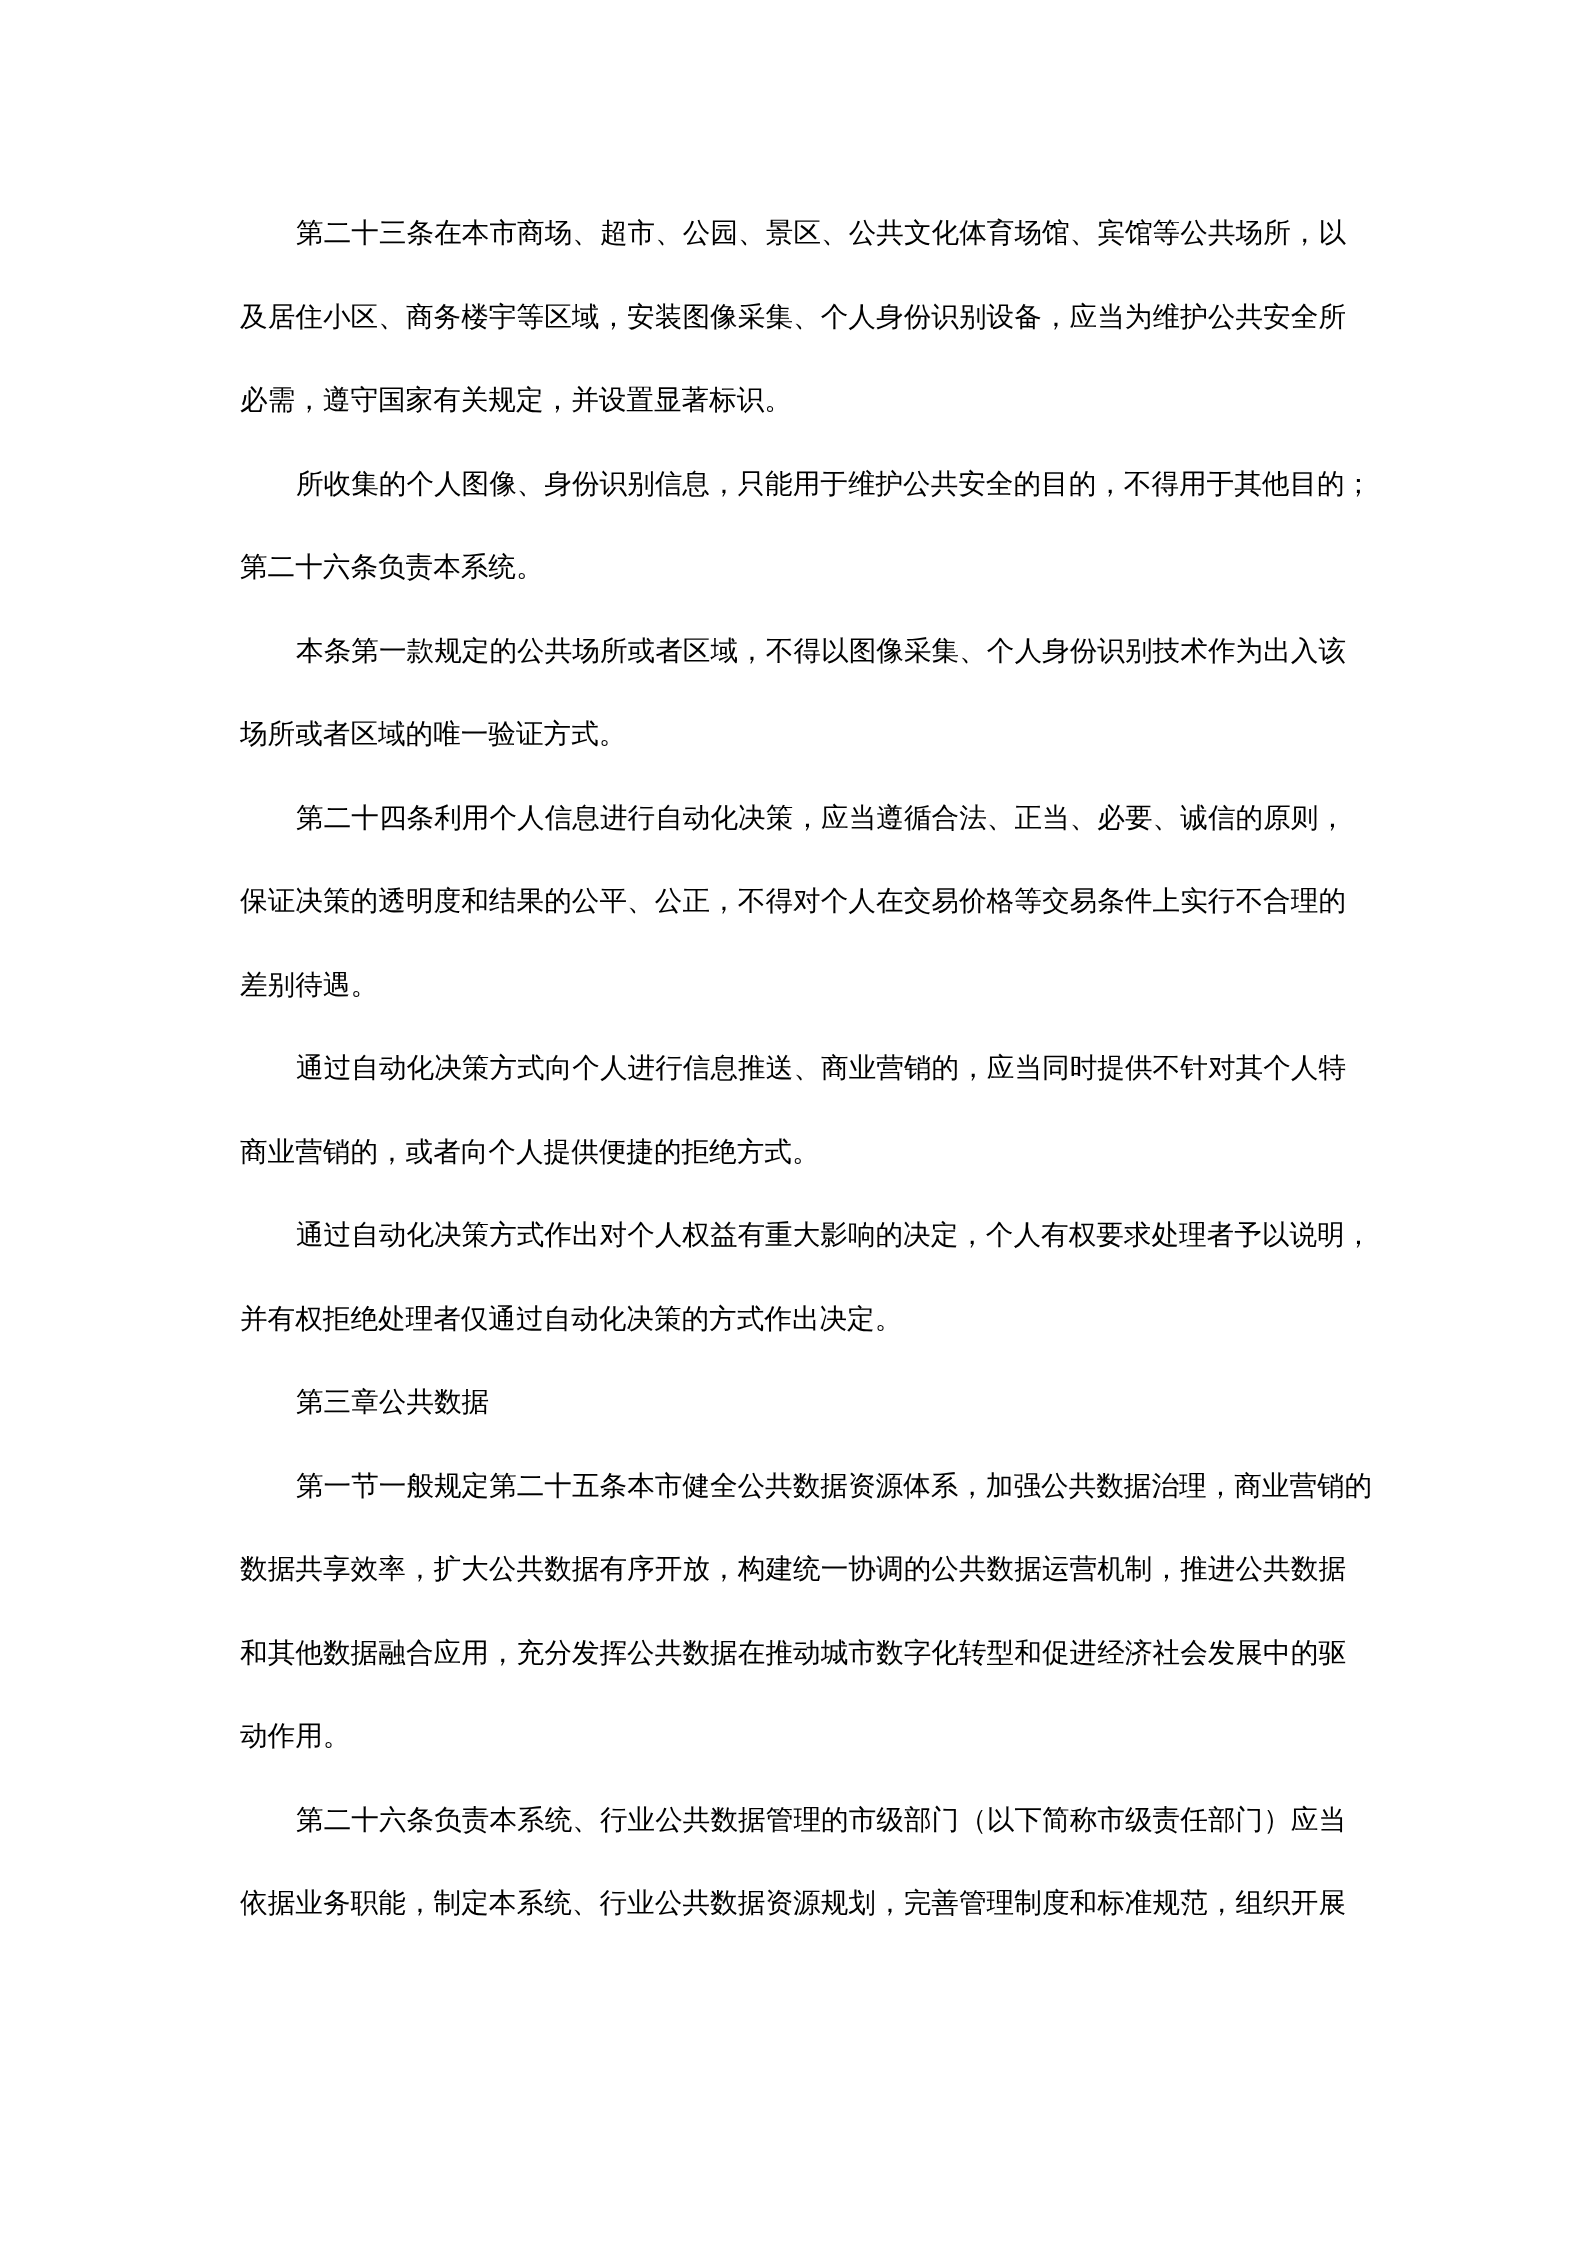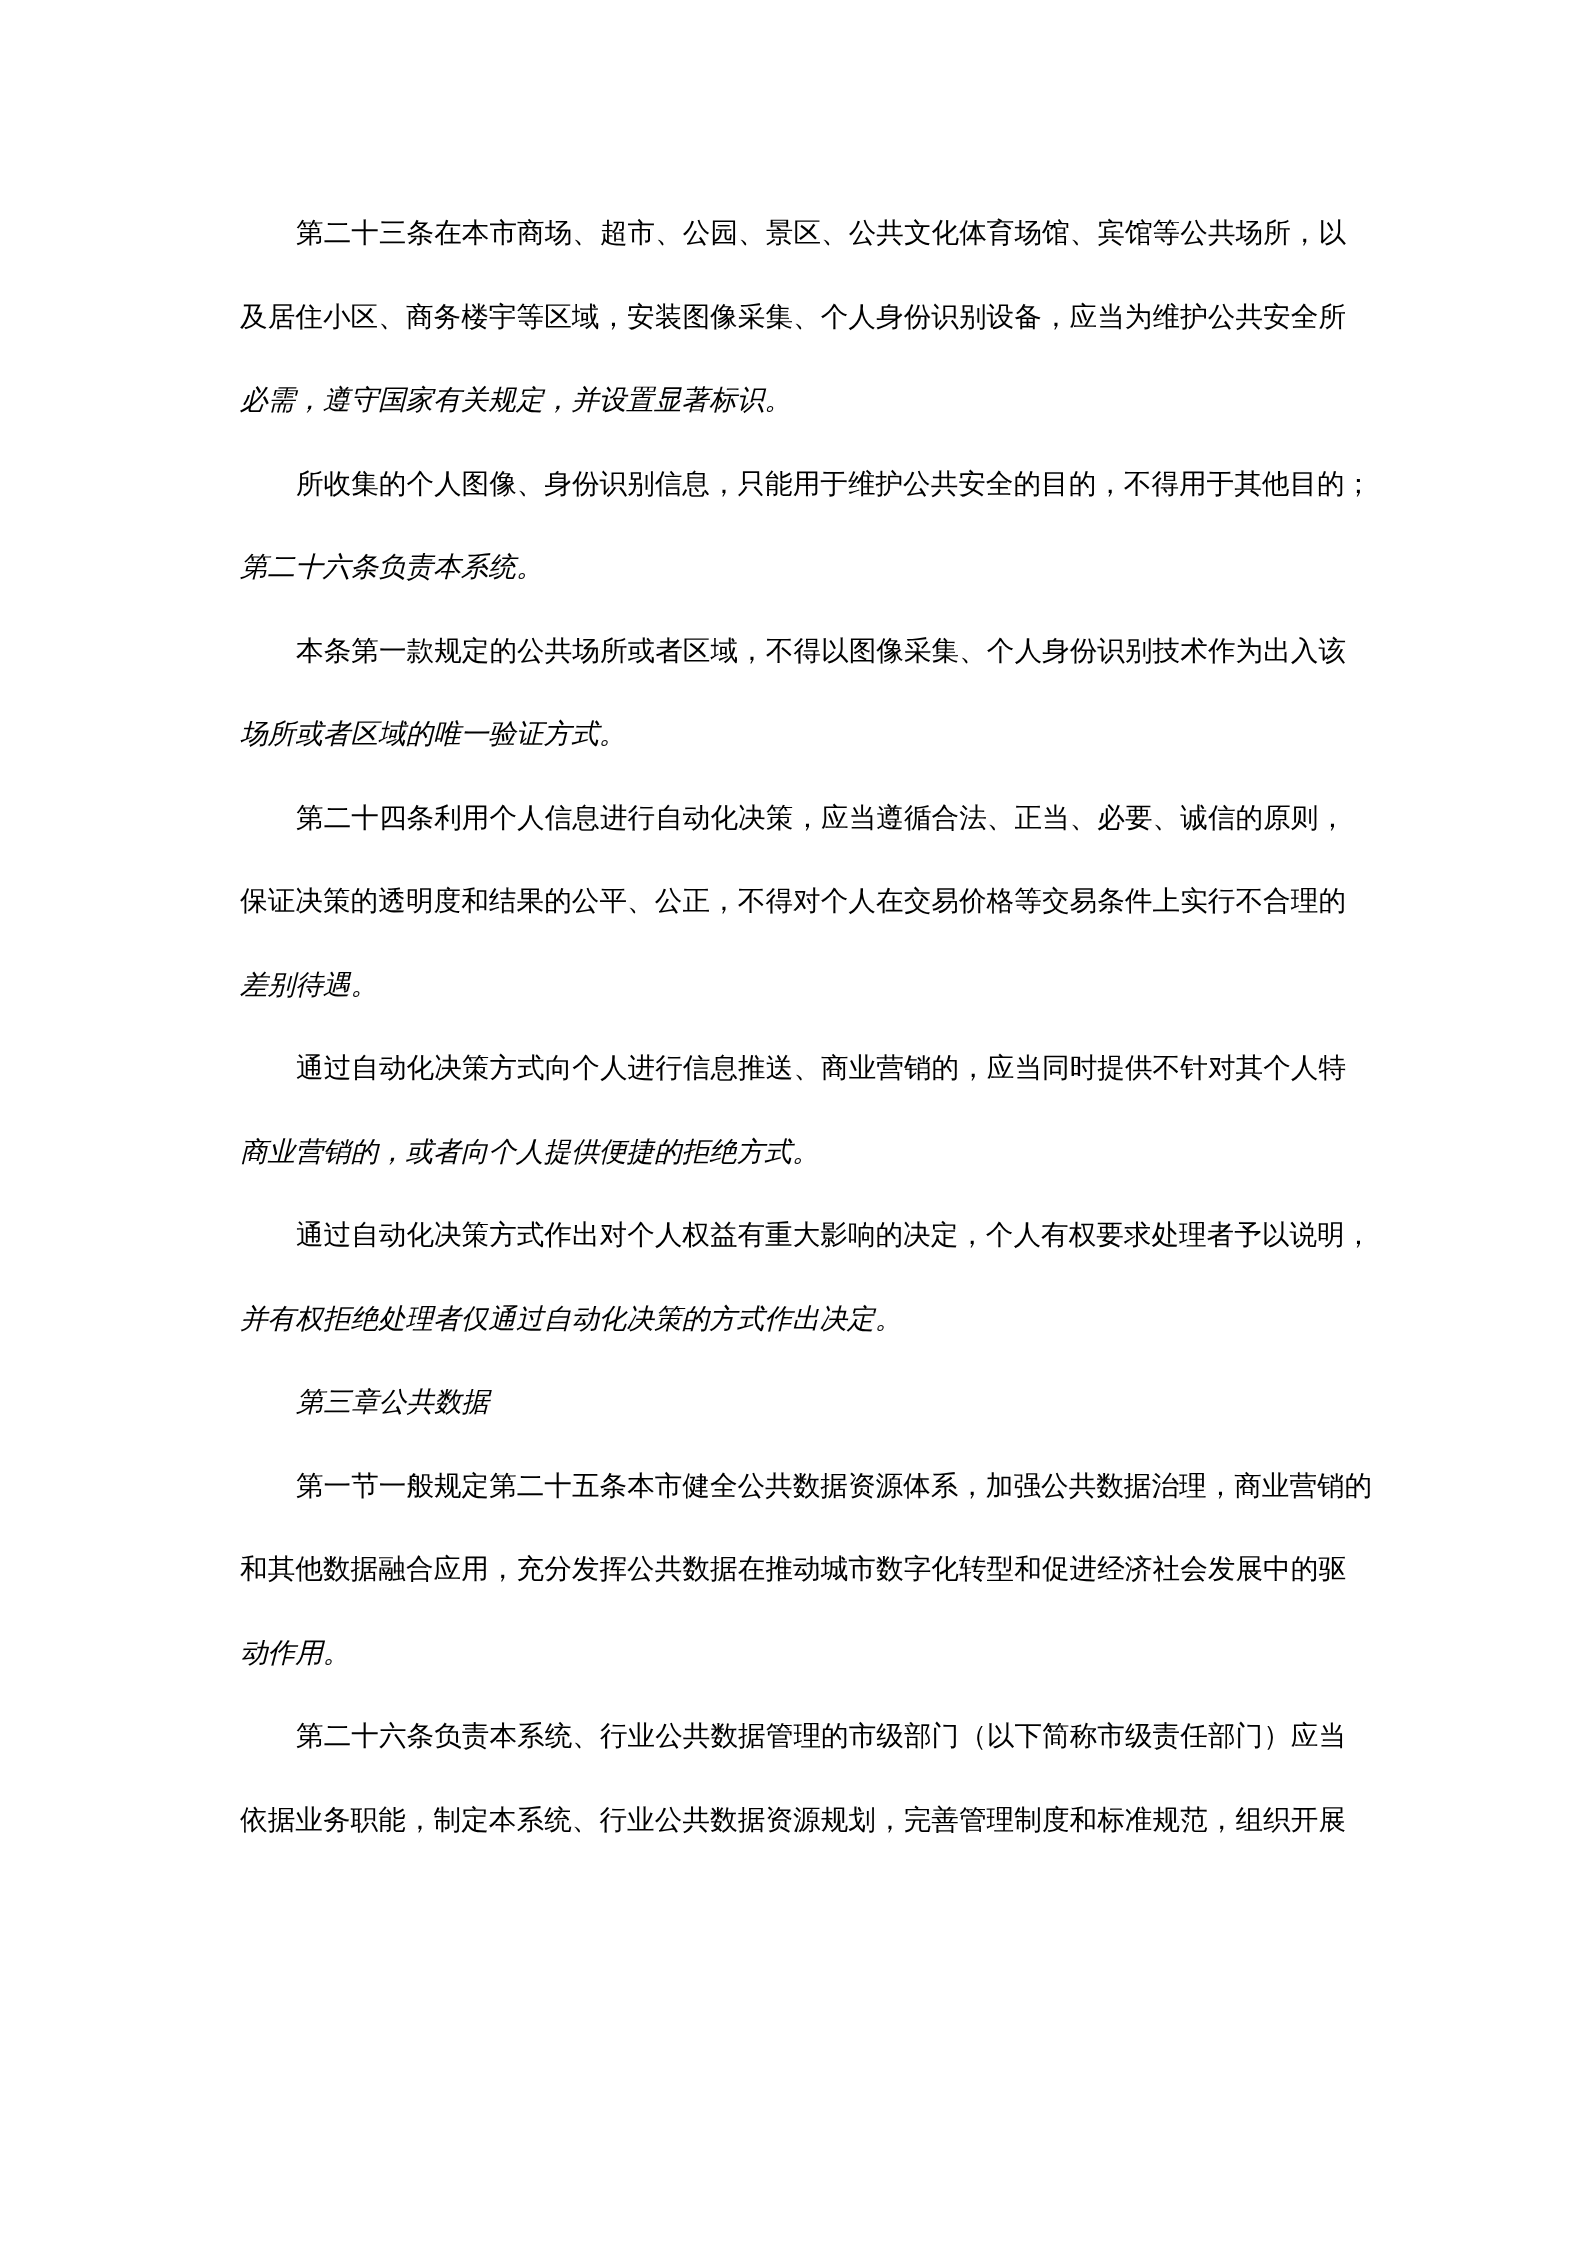--- a/index.html
+++ b/index.html
@@ -30,21 +30,20 @@
       font-family: "DejaVu Sans", "Liberation Sans", sans-serif;
       font-size: 27.6px;
       color: #000000;
       white-space: nowrap;
       text-align: justify;
       text-align-last: justify;
       letter-spacing: 0;
     }
     .line.last {
       text-align-last: left;
-      font-style: italic;
     }
     .line.indent {
       padding-left: 56px;
     }
   </style>
 </head>
 <body>
 
 <div class="page">
 
@@ -79,20 +78,21 @@
     <span class="line indent">通过自动化决策方式作出对个人权益有重大影响的决定，个人有权要求处理者予以说明，</span>
     <span class="line last">并有权拒绝处理者仅通过自动化决策的方式作出决定。</span>
   </p>
 
   <p class="para">
     <span class="line indent last">第三章公共数据</span>
   </p>
 
   <p class="para">
     <span class="line indent">第一节一般规定第二十五条本市健全公共数据资源体系，加强公共数据治理，商业营销的</span>
+    <span class="line">数据共享效率，扩大公共数据有序开放，构建统一协调的公共数据运营机制，推进公共数据</span>
     <span class="line">和其他数据融合应用，充分发挥公共数据在推动城市数字化转型和促进经济社会发展中的驱</span>
     <span class="line last">动作用。</span>
   </p>
 
   <p class="para">
     <span class="line indent">第二十六条负责本系统、行业公共数据管理的市级部门（以下简称市级责任部门）应当</span>
     <span class="line">依据业务职能，制定本系统、行业公共数据资源规划，完善管理制度和标准规范，组织开展</span>
   </p>
 
 </div>

